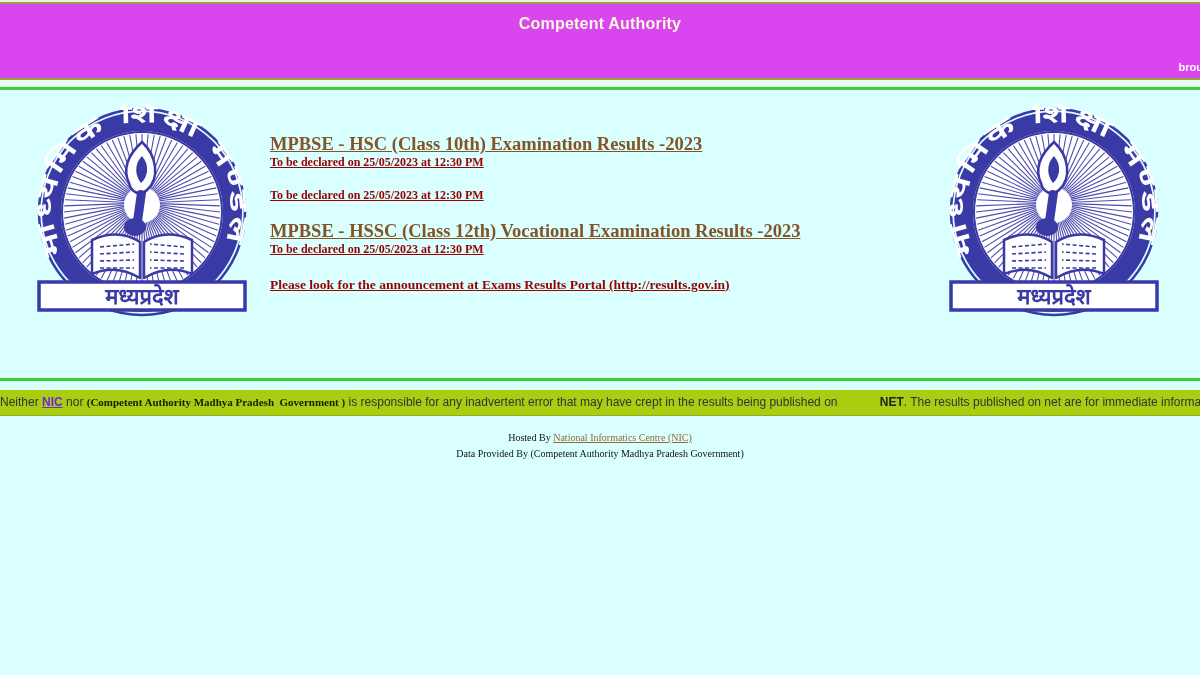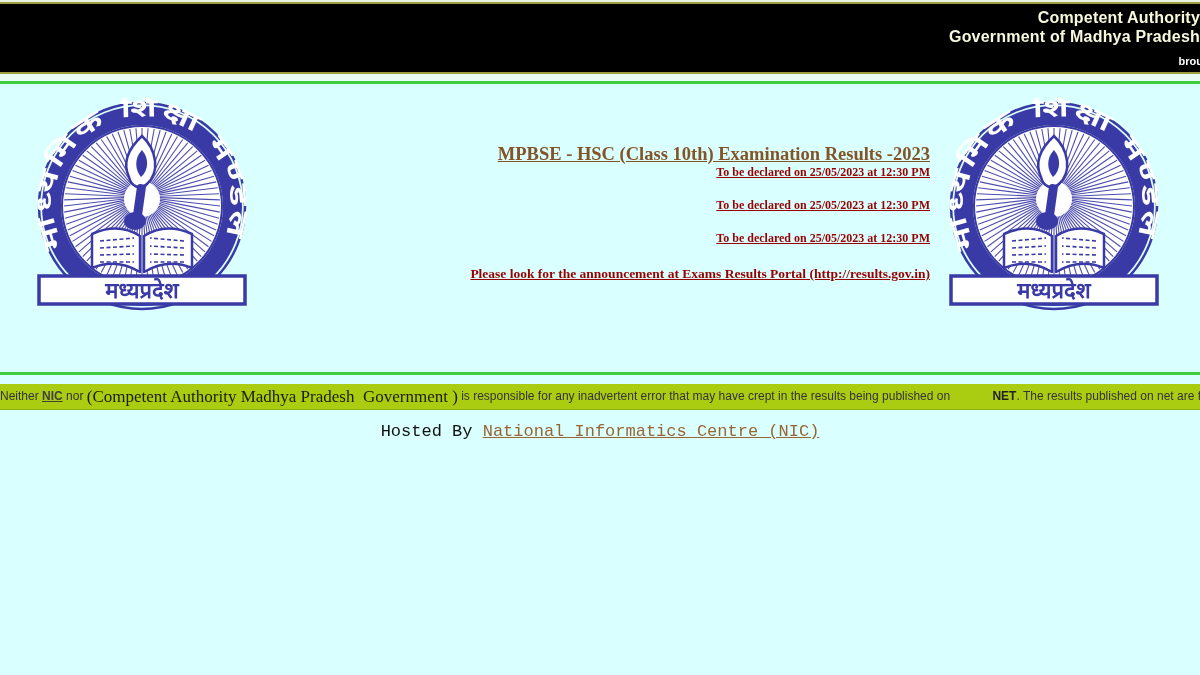--- a/index.html
+++ b/index.html
@@ -6,26 +6,26 @@
     margin: 0; padding: 0;
     width: 1200px; height: 675px;
     overflow: hidden;
     background: #d9ffff;
     font-family: "Liberation Sans", sans-serif;
   }
   .top-line { height: 2px; background: #e9f2e9; }
   .header-band {
     position: relative;
     height: 64px;
-    background: #000000;
+    background: #d946ef;
     border-top: 2px solid #9e9e3e;
     border-bottom: 2px solid #9e9e3e;
-    text-align: right;
+    text-align: center;
     color: #f8f8dc;
-    padding-top: 4px;
+    padding-top: 10px;
     box-sizing: content-box;
   }
   .header-band .t1, .header-band .t2 {
     font-size: 16px; font-weight: bold; line-height: 19px;
     letter-spacing: 0.2px;
   }
   .corner-text {
     position: absolute;
     right: -3px; bottom: 5px;
     font-size: 11px; font-weight: bold; color: #ffffff;
@@ -40,22 +40,22 @@
     position: absolute;
     top: 14px;
     width: 212px; height: 224px;
   }
   .logo-left  { left: 36px; }
   .logo-right { left: 948px; }
   .logo-svg { width: 212px; height: 224px; display: block; }
   .center-col {
     margin: 0 auto;
     width: 660px;
-    padding-top: 60px;
-    text-align: right;
+    padding-top: 44px;
+    text-align: left;
     font-family: "Liberation Serif", serif;
   }
   .result-title {
     display: inline-block;
     font-size: 18.5px; font-weight: bold;
     color: #845426;
     text-decoration: underline;
     cursor: pointer;
     line-height: 21px;
   }
@@ -81,32 +81,32 @@
     border-bottom: 1px solid #93ae12;
     overflow: hidden;
     white-space: pre;
     line-height: 25px;
     font-size: 12px;
     color: #333333;
     padding-left: 0;
   }
   .disclaimer-strip .seg { vertical-align: middle; }
   .disclaimer-strip .nic-link {
-    color: #404040; font-weight: bold; text-decoration: underline; cursor: pointer;
+    color: #6d28d9; font-weight: bold; text-decoration: underline; cursor: pointer;
   }
   .disclaimer-strip .authority {
     font-family: "Liberation Serif", serif;
-    font-weight: normal; font-size: 17px; color: #1c1c00;
+    font-weight: bold; font-size: 11px; color: #1c1c00;
   }
   .disclaimer-strip .net-bold { font-weight: bold; color: #222222; margin-left: 39px; }
   .footer {
     margin-top: 14px;
     text-align: center;
-    font-family: Liberation Mono, monospace;
-    font-size: 17px;
+    font-family: Liberation Serif, serif;
+    font-size: 10px;
     color: #111111;
     line-height: 15px;
   }
   .footer .row { margin-bottom: 1px; }
   .footer-link { color: #996633; text-decoration: underline; cursor: pointer; }
   .hidden-defs { position: absolute; width: 0; height: 0; overflow: hidden; }
   a { color: inherit; }
 </style>
 </head>
 <body>
@@ -114,21 +114,20 @@
 <svg class="hidden-defs" aria-hidden="true">
   <defs>
     <path id="ring-arc" d="M 29,152 A 89,89 0 1 1 183,152" fill="none"></path>
   </defs>
 </svg>
 
 <div class="top-line"></div>
 
 <div class="header-band">
   <div class="t1">Competent Authority</div>
-  <div class="t2">Government of Madhya Pradesh</div>
   <span class="corner-text">brou</span>
 </div>
 
 <div class="pale-strip"></div>
 <div class="green-rule"></div>
 
 <div class="content">
   <div class="logo-mount logo-left">
   <svg class="logo-svg" viewBox="0 0 212 224">
 
@@ -382,26 +381,28 @@
 
   <div class="center-col">
     <div>
       <a class="result-title">MPBSE - HSC (Class 10th) Examination Results -2023</a>
       <div class="result-sub">To be declared on 25/05/2023 at 12:30 PM</div>
     </div>
     <div>
       <div class="result-sub">To be declared on 25/05/2023 at 12:30 PM</div>
     </div>
     <div>
+      <a class="result-title">MPBSE - HSSC (Class 12th) Vocational Examination Results -2023</a>
       <div class="result-sub">To be declared on 25/05/2023 at 12:30 PM</div>
     </div>
     <a class="announce">Please look for the announcement at Exams Results Portal (http://results.gov.in)</a>
   </div>
 </div>
 
 <div class="green-rule"></div>
 <div class="gap9"></div>
 
 <div class="disclaimer-strip"><span class="seg">Neither </span><a class="seg nic-link">NIC</a><span class="seg"> nor </span><span class="seg authority">(Competent Authority Madhya Pradesh  Government )</span><span class="seg"> is responsible for any inadvertent error that may have crept in the results being published on </span><span class="seg net-bold">NET</span><span class="seg">. The results published on net are for immediate information to the examinees.</span></div>
 
 <div class="footer">
   <div class="row"><span>Hosted By </span><a class="footer-link">National Informatics Centre (NIC)</a></div>
+  <div class="row">Data Provided By (Competent Authority Madhya Pradesh Government)</div>
 </div>
 
 </body></html>

